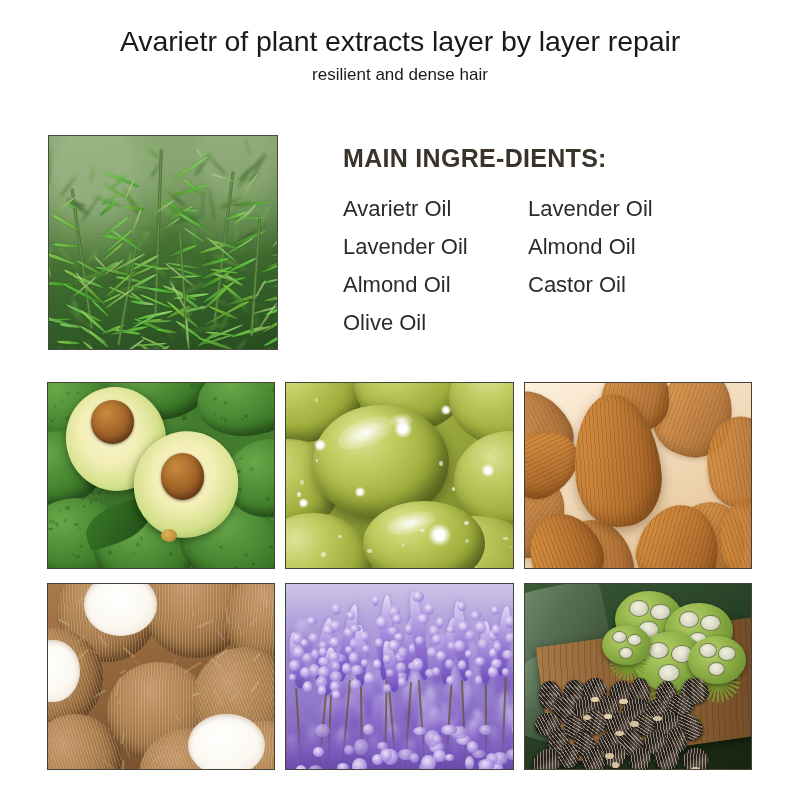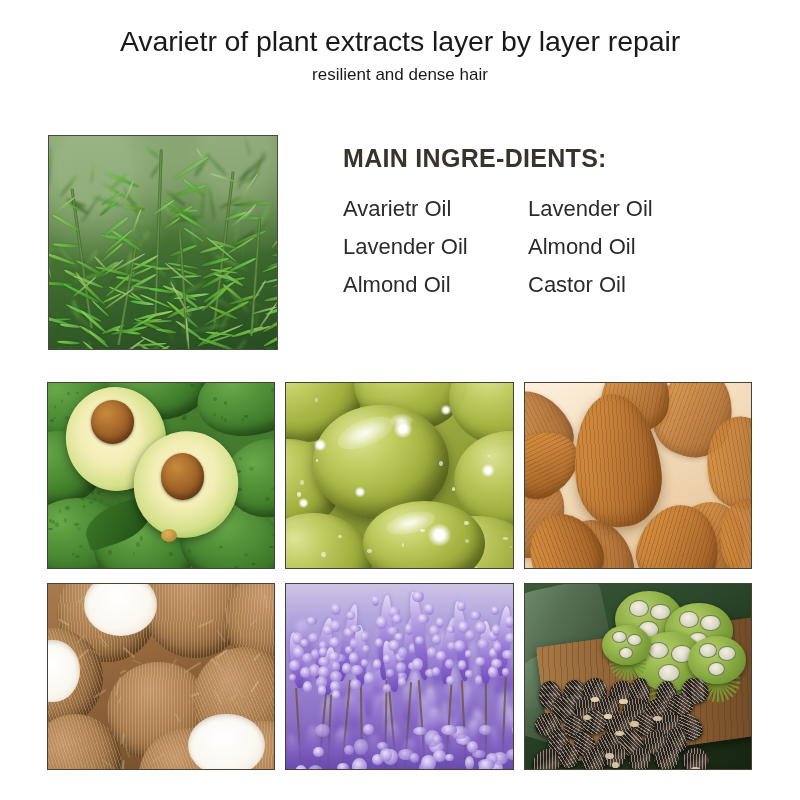--- a/index.html
+++ b/index.html
@@ -577,20 +577,21 @@
     </div>
   </div>
 
   <div class="ingredients">
     <div class="ing-heading">MAIN INGRE-DIENTS:</div>
     <div class="ing-cols">
       <div class="ing-col col1">
         <div class="ing-item">Avarietr Oil</div>
         <div class="ing-item">Lavender Oil</div>
         <div class="ing-item">Almond Oil</div>
+        <div class="ing-item">Olive Oil</div>
       </div>
       <div class="ing-col col2">
         <div class="ing-item">Lavender Oil</div>
         <div class="ing-item">Almond Oil</div>
         <div class="ing-item">Castor Oil</div>
       </div>
     </div>
   </div>
 
   <div class="photo-grid">

